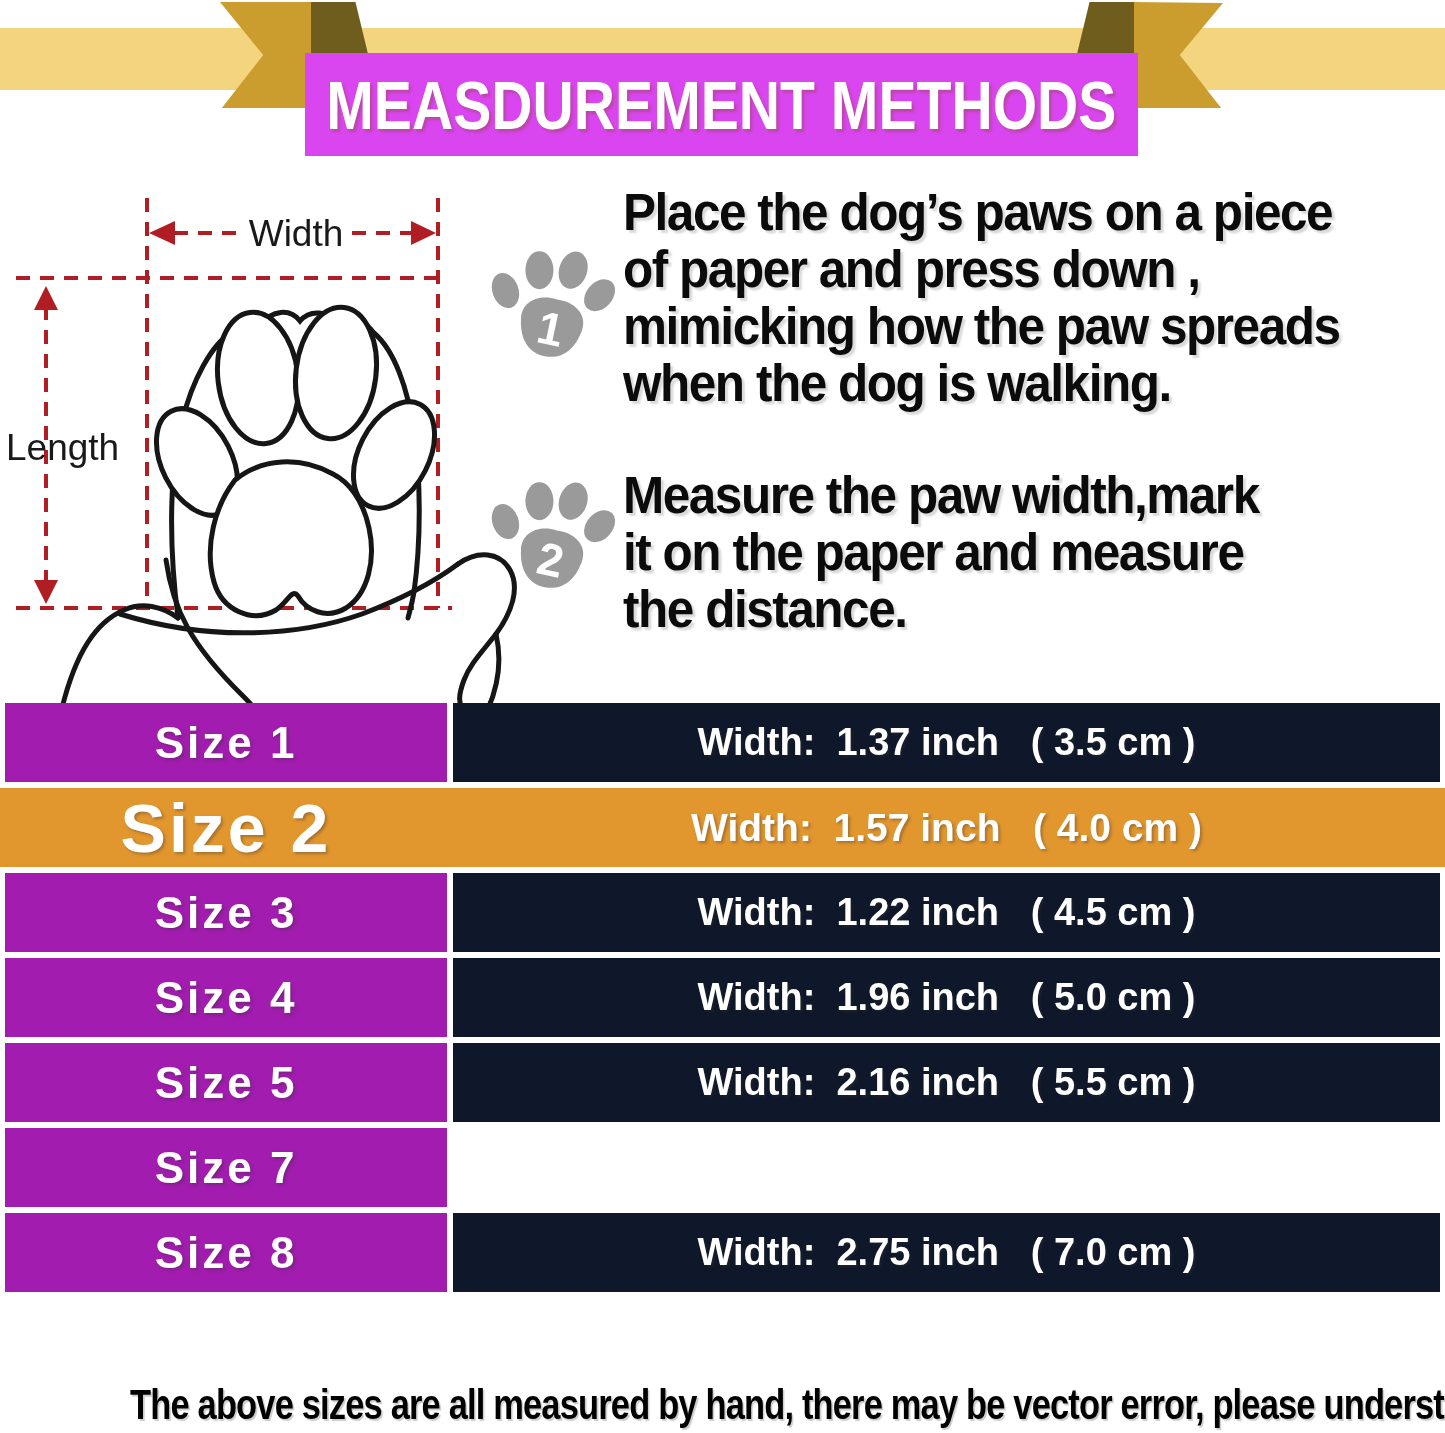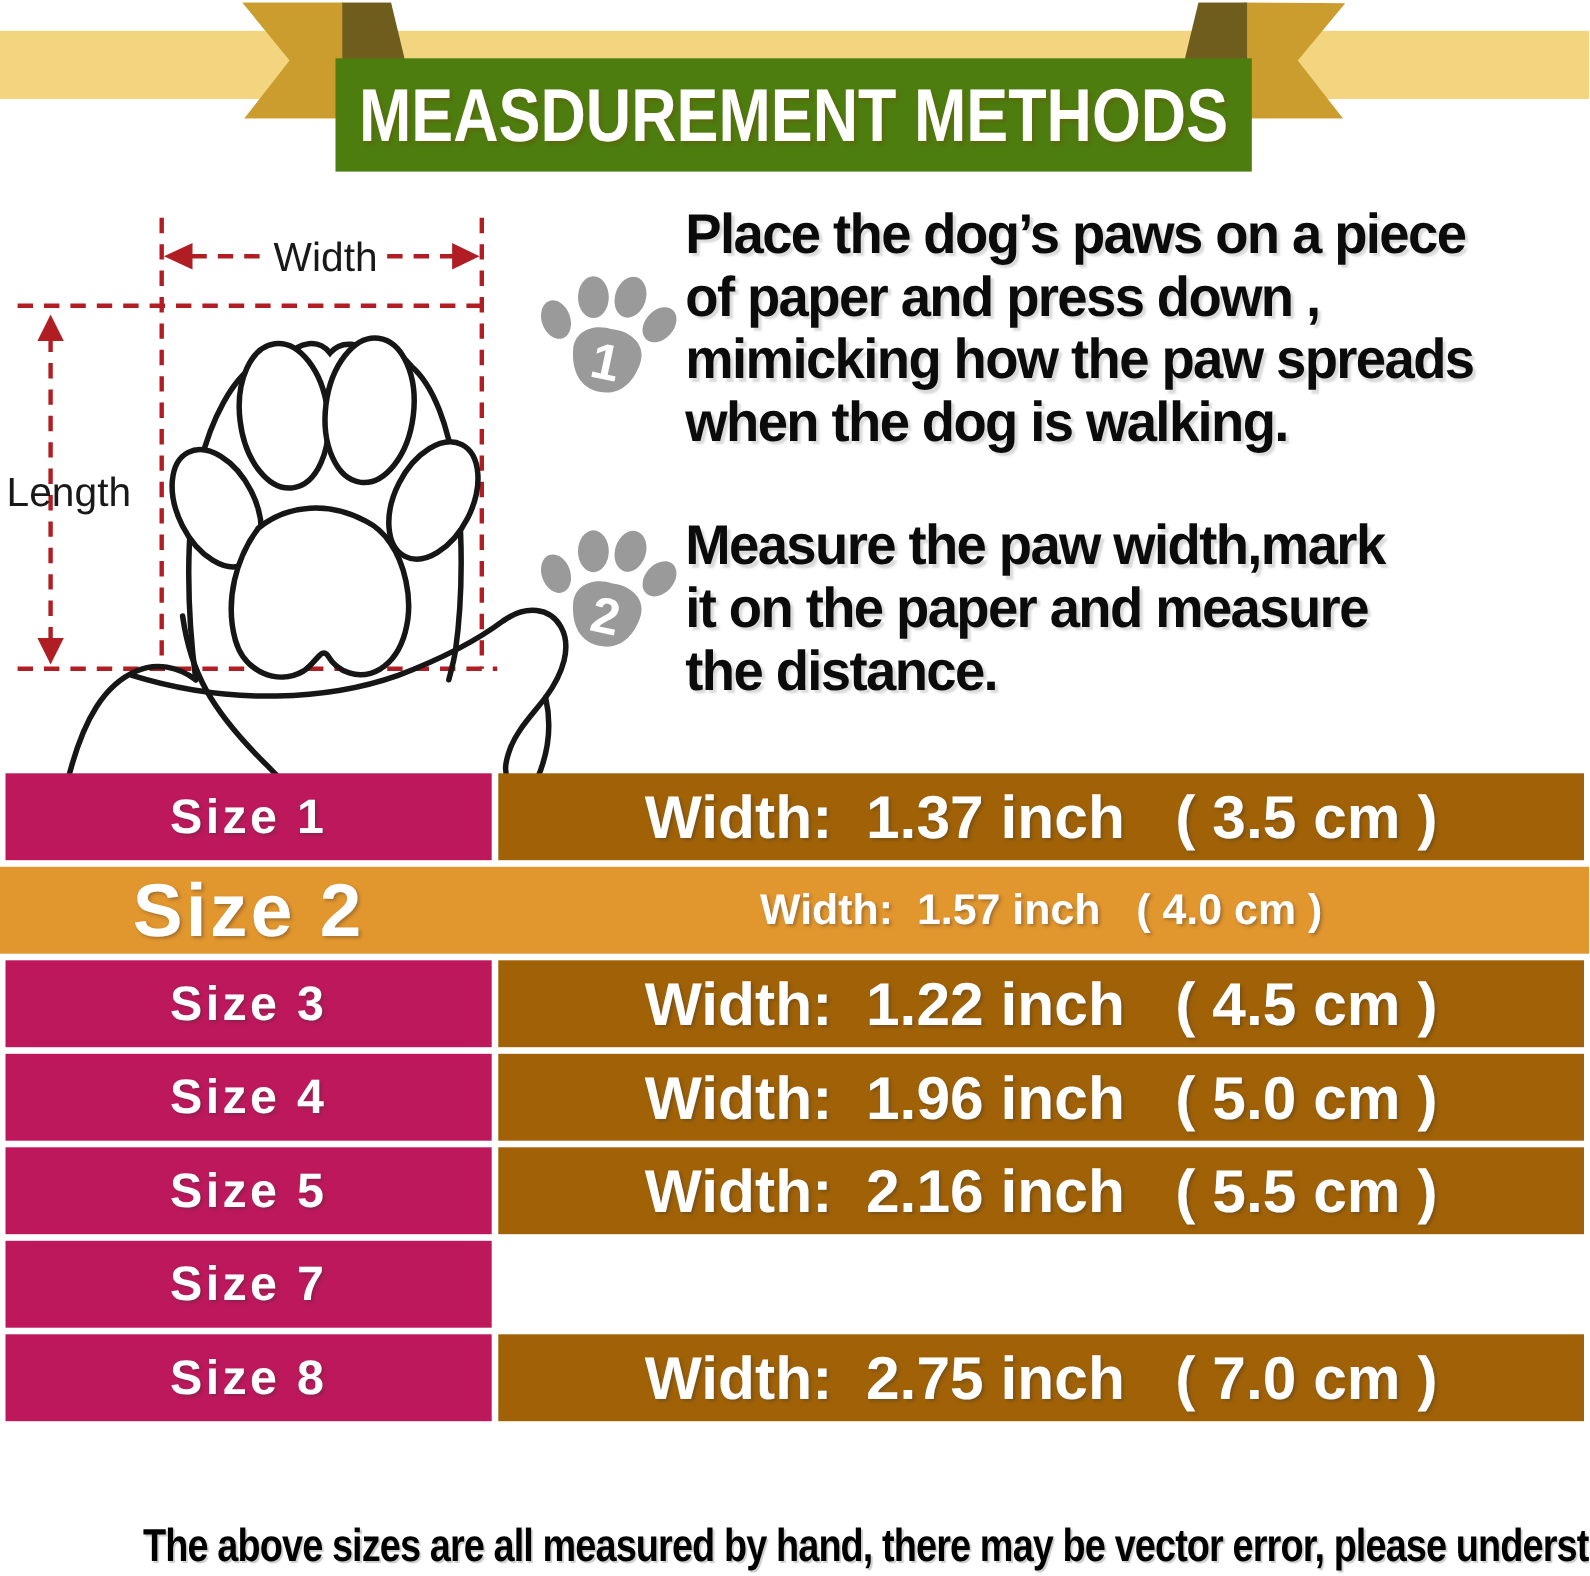--- a/index.html
+++ b/index.html
@@ -7,21 +7,21 @@
          font-family:"Liberation Sans", sans-serif;}
 
   
   .band{position:absolute;left:0;top:28px;width:1445px;height:62px;background:#F3D57F;}
   .tail{position:absolute;top:2px;width:92px;height:106px;background:#CA9D2E;}
   .tail.left{left:220px;clip-path:polygon(0 0,100% 0,100% 100%,2% 100%,47% 50%);}
   .tail.right{left:1131px;clip-path:polygon(0 0,100% 1%,53% 50%,98% 100%,0 100%);}
   .fold{position:absolute;top:2px;width:57px;height:52px;background:#6F5D1E;}
   .fold.left{left:311px;clip-path:polygon(0 0,78% 0,100% 100%,0 100%);}
   .fold.right{left:1077px;clip-path:polygon(22% 0,100% 0,100% 100%,0 100%);}
-  .title-box{position:absolute;left:305px;top:53px;width:833px;height:103px;background:#4d7c0f;
+  .title-box{position:absolute;left:305px;top:53px;width:833px;height:103px;background:#d946ef;
              display:flex;align-items:center;justify-content:center;}
   .title-box .title{color:#fff;font-size:68px;font-weight:bold;white-space:nowrap;
              transform:scaleX(0.84);text-shadow:3px 3px 3px rgba(120,70,10,0.30);}
 
   
   .diagram{position:absolute;left:0;top:190px;width:660px;height:520px;}
   .dim-label{font-size:37px;fill:#191919;font-family:"Liberation Sans",sans-serif;}
   .paw-num{font-size:46px;font-weight:bold;fill:#ffffff;font-family:"Liberation Sans",sans-serif;}
 
   
@@ -30,22 +30,22 @@
              transform:scaleX(0.97);transform-origin:left top;
              text-shadow:3px 3px 2px rgba(0,0,0,0.15);}
   .step-text.s1{top:184px;}
   .step-text.s2{top:467px;}
 
   
   .size-table{position:absolute;left:0;top:703px;width:1445px;}
   .row{position:relative;height:79px;margin-bottom:6px;}
   .cell{position:absolute;top:0;height:79px;display:flex;align-items:center;justify-content:center;
         color:#fff;font-weight:bold;text-shadow:2px 2px 3px rgba(50,50,50,0.35);}
-  .cell-size{left:5px;width:442px;background:#be185d;font-size:44px;letter-spacing:3px;}
-  .cell-width{left:453px;width:987px;background:#a16207;font-size:55px;white-space:pre;}
+  .cell-size{left:5px;width:442px;background:#a21caf;font-size:44px;letter-spacing:3px;}
+  .cell-width{left:453px;width:987px;background:#0f172a;font-size:38px;white-space:pre;}
   .row.highlight .hl-bg{position:absolute;left:0;top:0;width:1445px;height:79px;background:#E2962E;}
   .row.highlight .cell-size{background:transparent;font-size:68px;}
   .row.highlight .cell-width{background:transparent;font-size:39px;}
 
   
   .footer-note{position:absolute;top:1381px;left:0;width:1445px;text-align:center;color:#000;
                font-size:42px;font-weight:bold;letter-spacing:-1px;white-space:nowrap;
                transform:scaleX(0.82);transform-origin:center top;
                text-shadow:2px 2px 1px rgba(0,0,0,0.2);}
 </style>

